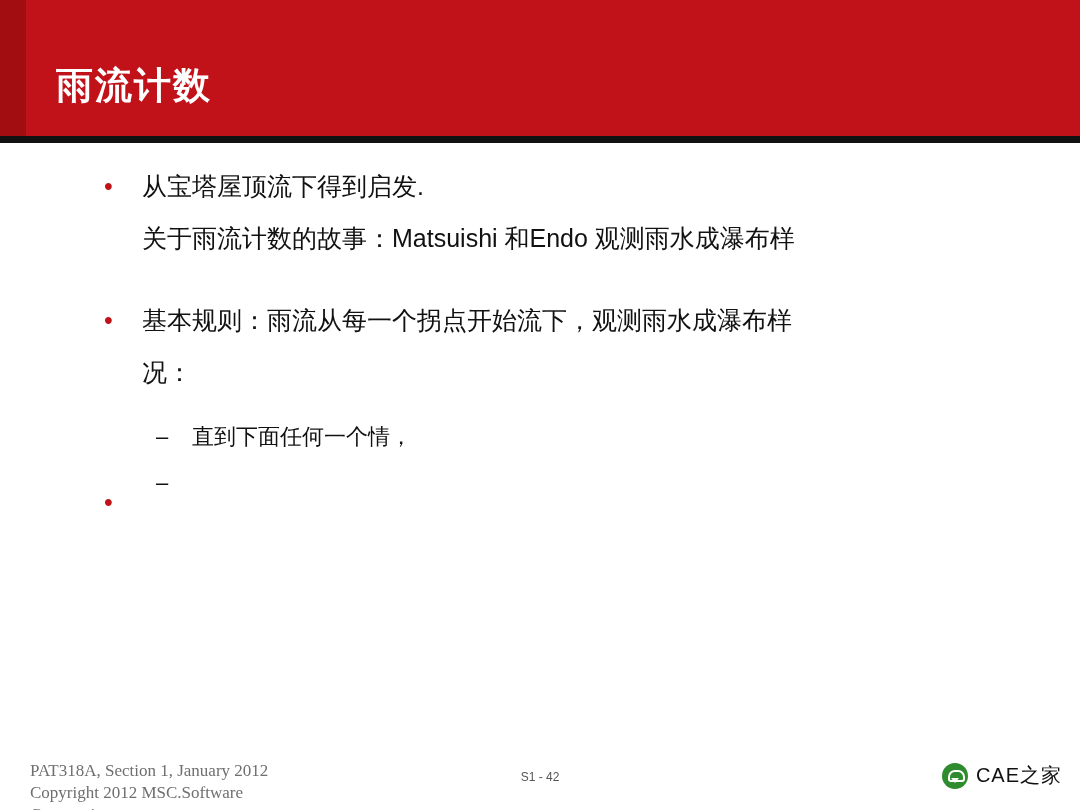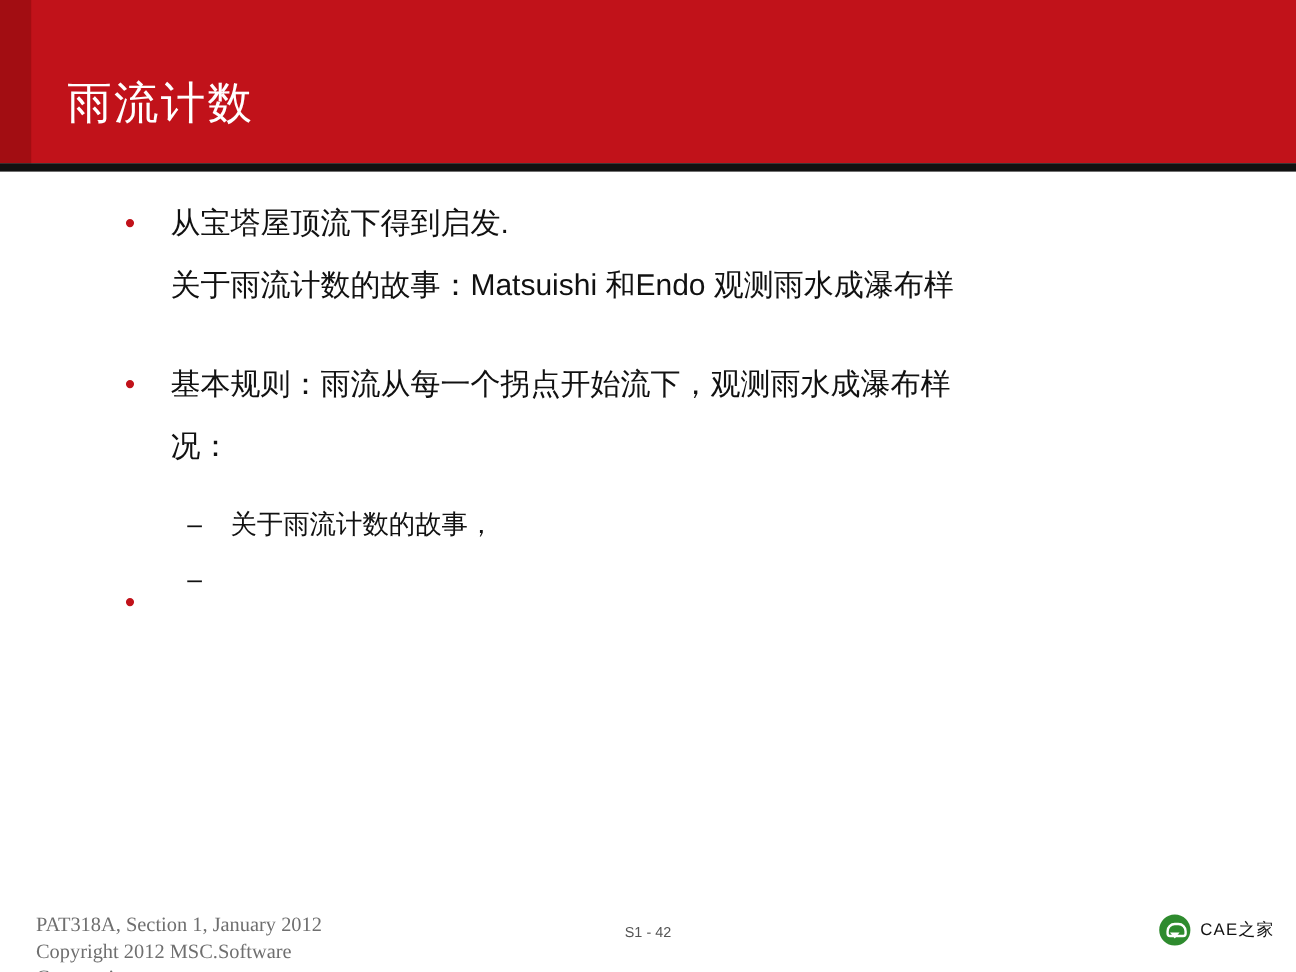--- a/index.html
+++ b/index.html
@@ -41,21 +41,21 @@
     background: #111111;
   }
   .slide-title {
     position: absolute;
     left: 56px;
     top: 64px;
     color: #ffffff;
     font-size: 37px;
     line-height: 44px;
     letter-spacing: 2px;
-    font-weight: 400;
+    font-weight: 700;
     white-space: nowrap;
   }
 
   
   .content {
     position: absolute;
     left: 0;
     top: 160px;
     width: 1080px;
   }
@@ -153,21 +153,21 @@
     left: 9px;
     top: 15px;
     width: 0;
     height: 0;
     border-left: 4px solid transparent;
     border-right: 4px solid transparent;
     border-top: 5px solid #ffffff;
   }
   .wm-text {
     color: #111111;
-    font-size: 14px;
+    font-size: 20px;
     letter-spacing: 1px;
     white-space: nowrap;
   }
 </style>
 </head>
 <body>
 
 <div class="header-band">
   <div class="header-left-stripe"></div>
 </div>
@@ -187,21 +187,21 @@
   <div class="bullet-l1">
     <span class="dot">•</span>
     <span class="txt">基本规则：雨流从每一个拐点开始流下，观测雨水成瀑布样</span>
     <span class="txt">况：</span>
   </div>
 
   <div class="sp-16"></div>
 
   <div class="bullet-l2">
     <span class="dash">–</span>
-    <span class="txt">关于雨流计数的故事，</span>
+    <span class="txt">直到下面任何一个情，</span>
   </div>
 
   <div class="bullet-l2">
     <span class="dash">–</span>
   </div>
 
   <div class="sp-16"></div>
 
   <div class="bullet-l1">
     <span class="dot">•</span>

